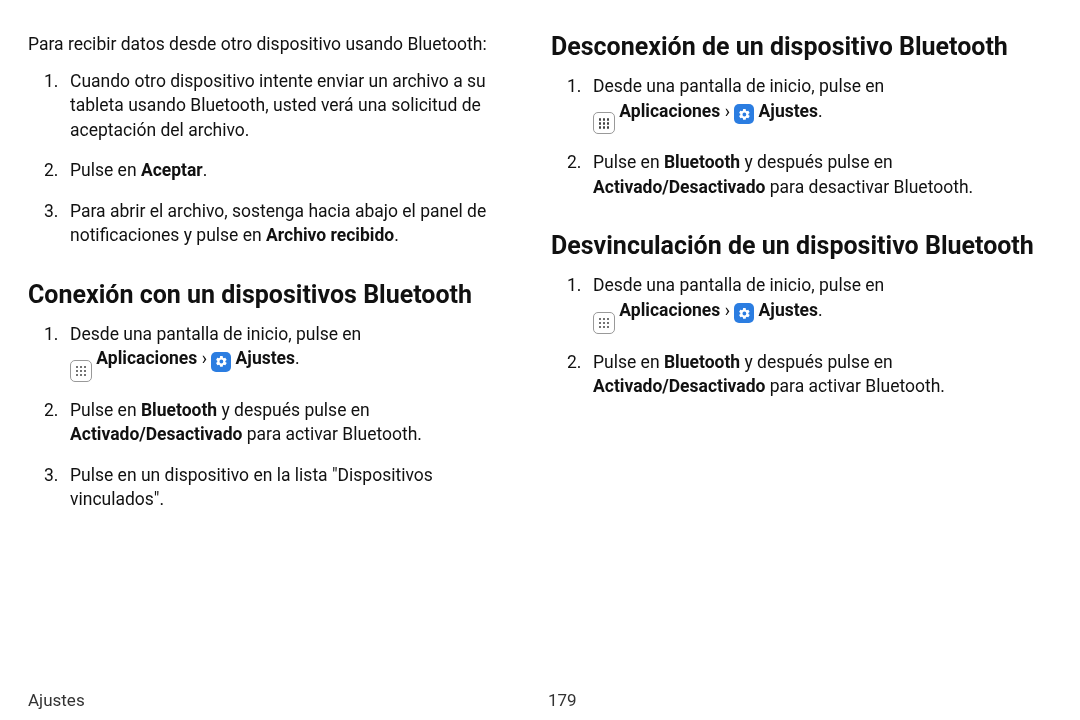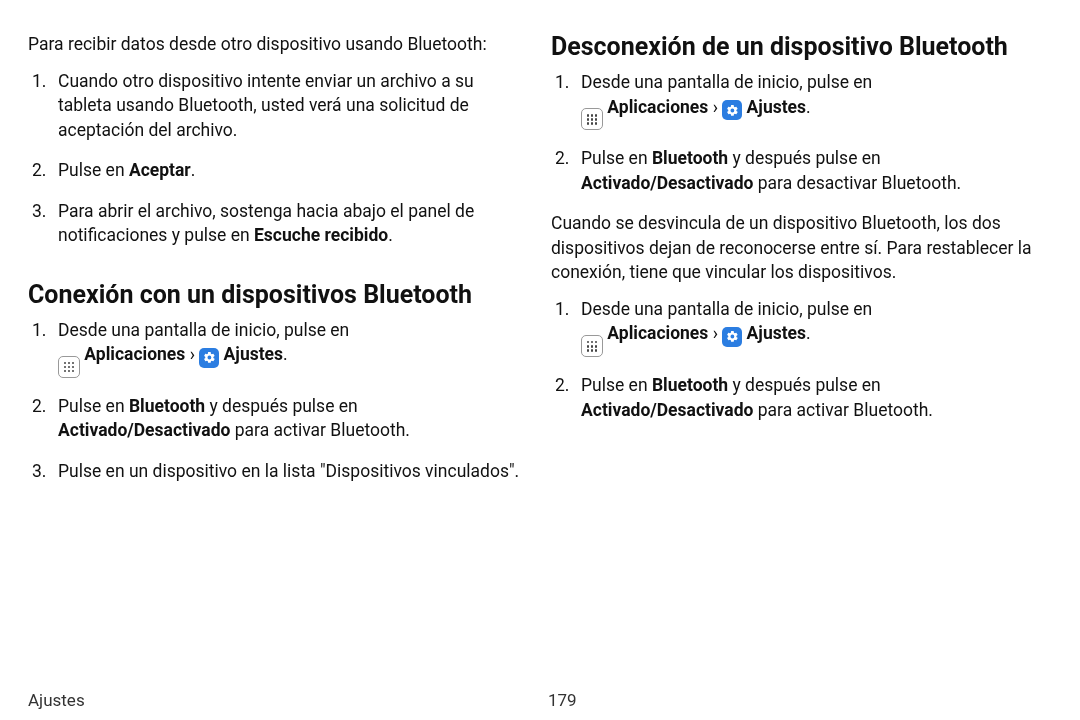--- a/index.html
+++ b/index.html
@@ -36,21 +36,21 @@
     line-height: 1.2;
     margin: 32px 0 8px 0;
   }
   .col2 h2.section:first-child {
     margin-top: 0;
   }
   ol {
     list-style: none;
     counter-reset: item;
     padding: 0;
-    margin: 0;
+    margin: 12px;
   }
   ol > li {
     counter-increment: item;
     margin-bottom: 16px;
     padding-left: 30px;
     position: relative;
     font-size: 17.5px;
     line-height: 1.4;
   }
   ol > li::before {
@@ -109,21 +109,21 @@
     <div class="intro">Para recibir datos desde otro dispositivo usando Bluetooth:</div>
 
     <ol>
       <li>
         <span>Cuando otro dispositivo intente enviar un archivo a su tableta usando Bluetooth, usted verá una solicitud de aceptación del archivo.</span>
       </li>
       <li>
         <span>Pulse en </span><span class="b">Aceptar</span><span>.</span>
       </li>
       <li>
-        <span>Para abrir el archivo, sostenga hacia abajo el panel de notificaciones y pulse en </span><span class="b">Escuche recibido</span><span>.</span>
+        <span>Para abrir el archivo, sostenga hacia abajo el panel de notificaciones y pulse en </span><span class="b">Archivo recibido</span><span>.</span>
       </li>
     </ol>
 
     <h2 class="section">Conexión con un dispositivos Bluetooth</h2>
 
     <ol>
       <li>
         <span>Desde una pantalla de inicio, pulse en</span><br>
         <span class="inline-path">
           <span class="app-icon">
@@ -182,21 +182,21 @@
               </svg>
             </span>
           <span class="b">Ajustes</span><span>.</span>
         </span>
       </li>
       <li>
         <span>Pulse en </span><span class="b">Bluetooth</span><span> y después pulse en </span><span class="b">Activado/Desactivado</span><span> para desactivar Bluetooth.</span>
       </li>
     </ol>
 
-    <div class="para">Cuando se desvincula de un dispositivo Bluetooth, los dos dispositivos dejan de reconocerse entre sí. Para restablecer la conexión, tiene que vincular los dispositivos.</div>
+    <h2 class="section">Desvinculación de un dispositivo Bluetooth</h2>
 
     <ol>
       <li>
         <span>Desde una pantalla de inicio, pulse en</span><br>
         <span class="inline-path">
           <span class="app-icon">
               <span class="app-icon-dots">
                 <span></span>
                 <span></span>
                 <span></span>

